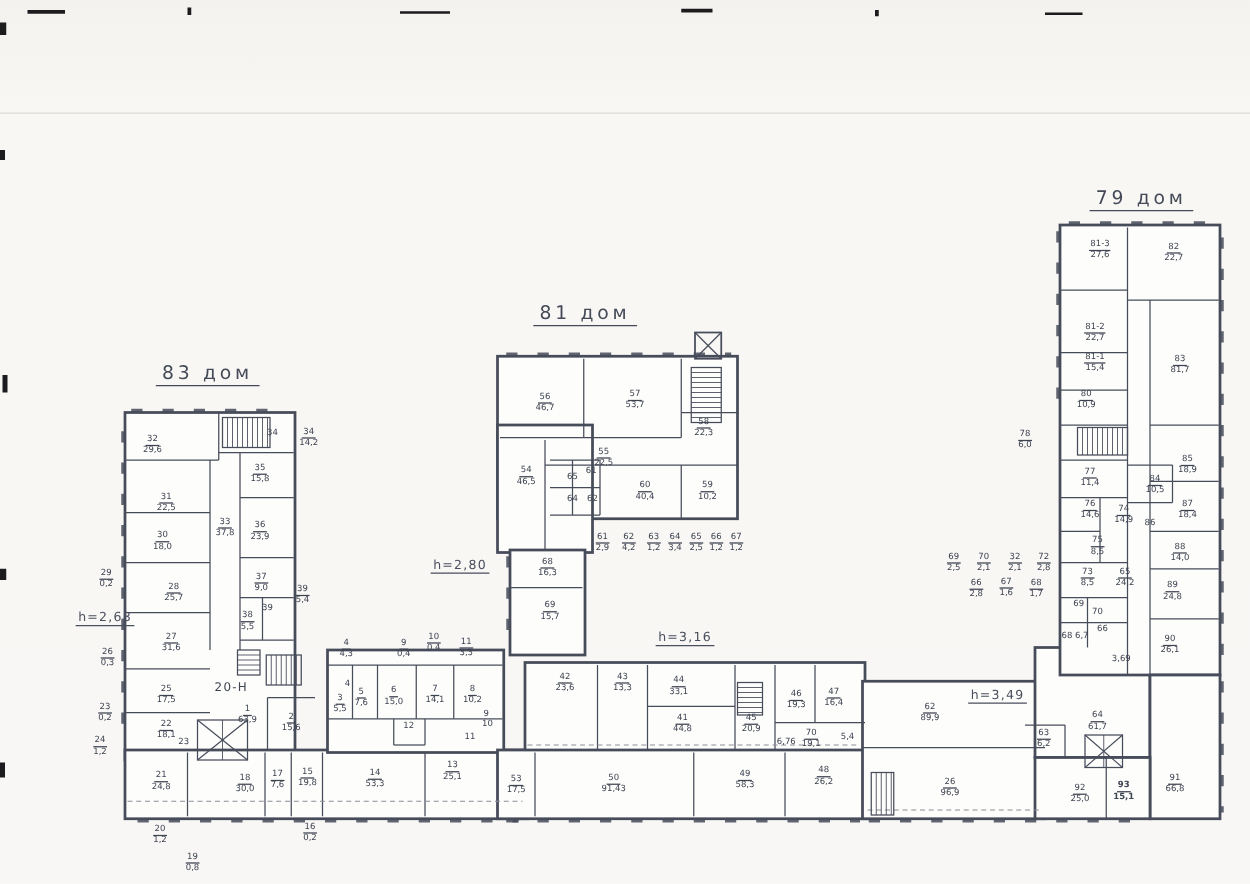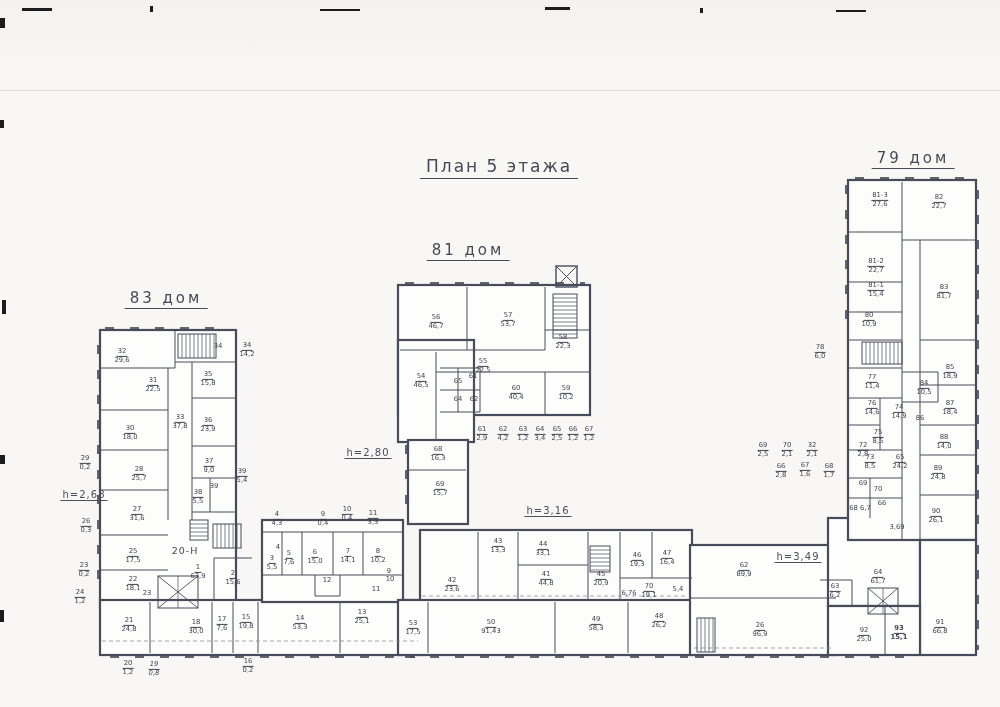--- a/index.html
+++ b/index.html
@@ -231,27 +231,26 @@
         <line x1="705" y1="618" x2="705" y2="652" stroke="#474c5a" stroke-width="0.7"></line>
         <line x1="709" y1="618" x2="709" y2="652" stroke="#474c5a" stroke-width="0.7"></line>
         <line x1="713" y1="618" x2="713" y2="652" stroke="#474c5a" stroke-width="0.7"></line>
       </g>
       <g>
         <rect x="556" y="266" width="21" height="21" fill="none" stroke="#474c5a" stroke-width="1.4"></rect>
         <line x1="556" y1="266" x2="577" y2="287" stroke="#474c5a" stroke-width="1"></line>
         <line x1="577" y1="266" x2="556" y2="287" stroke="#474c5a" stroke-width="1"></line>
       </g>
     </svg>
-  <div class="main-title" style="left:420px;top:156px;">План 5 этажа</div>
   <div id="labels">
       <div class="rl" style="left: 122px; top: 356px;"><span class="n">32</span><div class="a">29,6</div></div>
       <div class="rl plain" style="left: 218px; top: 347px;"><span class="n">34</span></div>
       <div class="rl" style="left: 247px; top: 350px;"><span class="n">34</span><div class="a">14,2</div></div>
       <div class="rl" style="left: 208px; top: 379px;"><span class="n">35</span><div class="a">15,8</div></div>
-      <div class="rl" style="left: 133px; top: 385px; margin-left: 20px;"><span class="n">31</span><div class="a">22,5</div></div>
+      <div class="rl" style="left: 133px; top: 402px;"><span class="n">31</span><div class="a">22,5</div></div>
       <div class="rl" style="left: 180px; top: 422px;"><span class="n">33</span><div class="a">37,8</div></div>
       <div class="rl" style="left: 208px; top: 425px;"><span class="n">36</span><div class="a">23,9</div></div>
       <div class="rl" style="left: 130px; top: 433px;"><span class="n">30</span><div class="a">18,0</div></div>
       <div class="rl" style="left: 85px; top: 463px;"><span class="n">29</span><div class="a">0,2</div></div>
       <div class="rl" style="left: 139px; top: 474px;"><span class="n">28</span><div class="a">25,7</div></div>
       <div class="rl" style="left: 209px; top: 466px;"><span class="n">37</span><div class="a">9,0</div></div>
       <div class="rl" style="left: 242px; top: 476px;"><span class="n">39</span><div class="a">5,4</div></div>
       <div class="rl plain" style="left: 214px; top: 487px;"><span class="n">39</span></div>
       <div class="rl" style="left: 198px; top: 497px;"><span class="n">38</span><div class="a">5,5</div></div>
       <div class="rl" style="left: 137px; top: 514px;"><span class="n">27</span><div class="a">31,6</div></div>
@@ -262,21 +261,21 @@
       <div class="rl" style="left: 133px; top: 584px;"><span class="n">22</span><div class="a">18,1</div></div>
       <div class="rl" style="left: 84px; top: 570px;"><span class="n">23</span><div class="a">0,2</div></div>
       <div class="rl plain" style="left: 147px; top: 594px;"><span class="n">23</span></div>
       <div class="rl" style="left: 80px; top: 597px;"><span class="n">24</span><div class="a">1,2</div></div>
       <div class="rl" style="left: 129px; top: 625px;"><span class="n">21</span><div class="a">24,8</div></div>
       <div class="rl" style="left: 196px; top: 627px;"><span class="n">18</span><div class="a">30,0</div></div>
       <div class="rl" style="left: 222px; top: 624px;"><span class="n">17</span><div class="a">7,6</div></div>
       <div class="rl" style="left: 246px; top: 622px;"><span class="n">15</span><div class="a">19,8</div></div>
       <div class="rl" style="left: 233px; top: 578px;"><span class="n">2</span><div class="a">15,6</div></div>
       <div class="rl" style="left: 128px; top: 668px;"><span class="n">20</span><div class="a">1,2</div></div>
-      <div class="rl" style="left: 154px; top: 669px; font-style: italic;"><span class="n">19</span><div class="a">0,8</div></div>
+      <div class="rl" style="left: 154px; top: 690px;"><span class="n">19</span><div class="a">0,8</div></div>
       <div class="rl" style="left: 248px; top: 666px;"><span class="n">16</span><div class="a">0,2</div></div>
       <div class="rl" style="left: 277px; top: 519px;"><span class="n">4</span><div class="a">4,3</div></div>
       <div class="rl" style="left: 323px; top: 519px;"><span class="n">9</span><div class="a">0,4</div></div>
       <div class="rl" style="left: 347px; top: 514px;"><span class="n">10</span><div class="a">0,4</div></div>
       <div class="rl" style="left: 373px; top: 518px;"><span class="n">11</span><div class="a">3,3</div></div>
       <div class="rl plain" style="left: 278px; top: 548px;"><span class="n">4</span></div>
       <div class="rl" style="left: 272px; top: 563px;"><span class="n">3</span><div class="a">5,5</div></div>
       <div class="rl" style="left: 289px; top: 558px;"><span class="n">5</span><div class="a">7,6</div></div>
       <div class="rl" style="left: 315px; top: 557px;"><span class="n">6</span><div class="a">15,0</div></div>
       <div class="rl" style="left: 348px; top: 556px;"><span class="n">7</span><div class="a">14,1</div></div>
@@ -300,21 +299,21 @@
       <div class="rl" style="left: 566px; top: 393px;"><span class="n">59</span><div class="a">10,2</div></div>
       <div class="rl" style="left: 438px; top: 454px;"><span class="n">68</span><div class="a">16,3</div></div>
       <div class="rl" style="left: 440px; top: 489px;"><span class="n">69</span><div class="a">15,7</div></div>
       <div class="rl" style="left: 482px; top: 434px;"><span class="n">61</span><div class="a">2,9</div></div>
       <div class="rl" style="left: 503px; top: 434px;"><span class="n">62</span><div class="a">4,2</div></div>
       <div class="rl" style="left: 523px; top: 434px;"><span class="n">63</span><div class="a">1,2</div></div>
       <div class="rl" style="left: 540px; top: 434px;"><span class="n">64</span><div class="a">3,4</div></div>
       <div class="rl" style="left: 557px; top: 434px;"><span class="n">65</span><div class="a">2,5</div></div>
       <div class="rl" style="left: 573px; top: 434px;"><span class="n">66</span><div class="a">1,2</div></div>
       <div class="rl" style="left: 589px; top: 434px;"><span class="n">67</span><div class="a">1,2</div></div>
-      <div class="rl" style="left: 452px; top: 546px; margin-top: 39px;"><span class="n">42</span><div class="a">23,6</div></div>
+      <div class="rl" style="left: 452px; top: 546px;"><span class="n">42</span><div class="a">23,6</div></div>
       <div class="rl" style="left: 498px; top: 546px;"><span class="n">43</span><div class="a">13,3</div></div>
       <div class="rl" style="left: 543px; top: 549px;"><span class="n">44</span><div class="a">33,1</div></div>
       <div class="rl" style="left: 546px; top: 579px;"><span class="n">41</span><div class="a">44,8</div></div>
       <div class="rl" style="left: 601px; top: 579px;"><span class="n">45</span><div class="a">20,9</div></div>
       <div class="rl" style="left: 637px; top: 560px;"><span class="n">46</span><div class="a">19,3</div></div>
       <div class="rl" style="left: 667px; top: 558px;"><span class="n">47</span><div class="a">16,4</div></div>
       <div class="rl" style="left: 649px; top: 591px;"><span class="n">70</span><div class="a">19,1</div></div>
       <div class="rl plain" style="left: 629px; top: 594px;"><span class="n">6,76</span></div>
       <div class="rl plain" style="left: 678px; top: 590px;"><span class="n">5,4</span></div>
       <div class="rl" style="left: 413px; top: 628px;"><span class="n">53</span><div class="a">17,5</div></div>
@@ -349,21 +348,21 @@
       <div class="rl" style="left: 878px; top: 437px;"><span class="n">75</span><div class="a">8,5</div></div>
       <div class="rl" style="left: 870px; top: 462px;"><span class="n">73</span><div class="a">8,5</div></div>
       <div class="rl" style="left: 900px; top: 462px;"><span class="n">65</span><div class="a">24,2</div></div>
       <div class="rl plain" style="left: 863px; top: 484px;"><span class="n">69</span></div>
       <div class="rl plain" style="left: 878px; top: 490px;"><span class="n">70</span></div>
       <div class="rl plain" style="left: 882px; top: 504px;"><span class="n">66</span></div>
       <div class="rl plain" style="left: 860px; top: 509px; text-decoration: underline;"><span class="n">68 6,7</span></div>
       <div class="rl" style="left: 763px; top: 450px;"><span class="n">69</span><div class="a">2,5</div></div>
       <div class="rl" style="left: 787px; top: 450px;"><span class="n">70</span><div class="a">2,1</div></div>
       <div class="rl" style="left: 812px; top: 450px;"><span class="n">32</span><div class="a">2,1</div></div>
-      <div class="rl" style="left: 835px; top: 450px; margin-left: 28px;"><span class="n">72</span><div class="a">2,8</div></div>
+      <div class="rl" style="left: 835px; top: 450px;"><span class="n">72</span><div class="a">2,8</div></div>
       <div class="rl" style="left: 781px; top: 471px;"><span class="n">66</span><div class="a">2,8</div></div>
       <div class="rl" style="left: 805px; top: 470px;"><span class="n">67</span><div class="a">1,6</div></div>
       <div class="rl" style="left: 829px; top: 471px;"><span class="n">68</span><div class="a">1,7</div></div>
     </div>
 <div class="house-label" style="left: 166px; top: 299px;">83 дом</div>
     <div class="house-label" style="left: 468px; top: 251px;">81 дом</div>
     <div class="house-label" style="left: 913px; top: 159px;">79 дом</div>
     <div class="hmark" style="left: 84px; top: 495px;">h=2,68</div>
     <div class="hmark" style="left: 368px; top: 453px;">h=2,80</div>
     <div class="hmark" style="left: 548px; top: 511px;">h=3,16</div>

